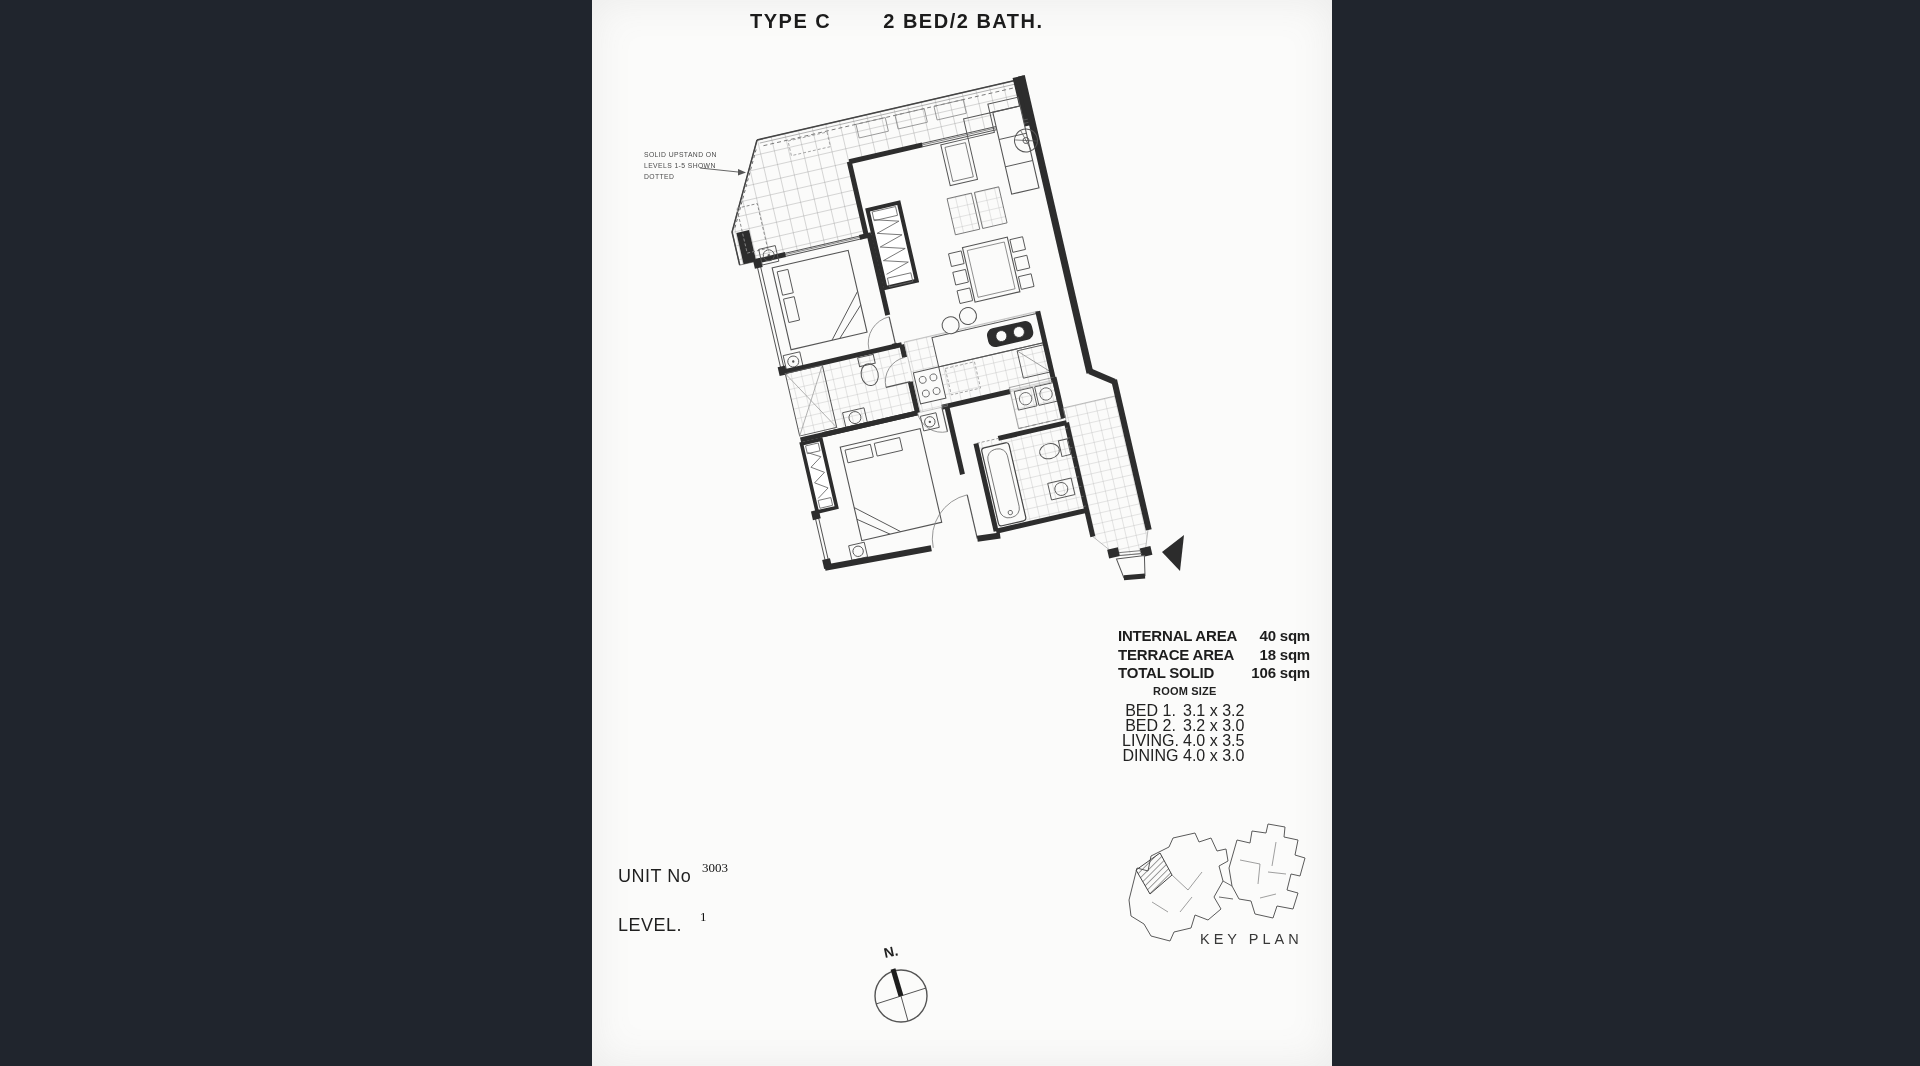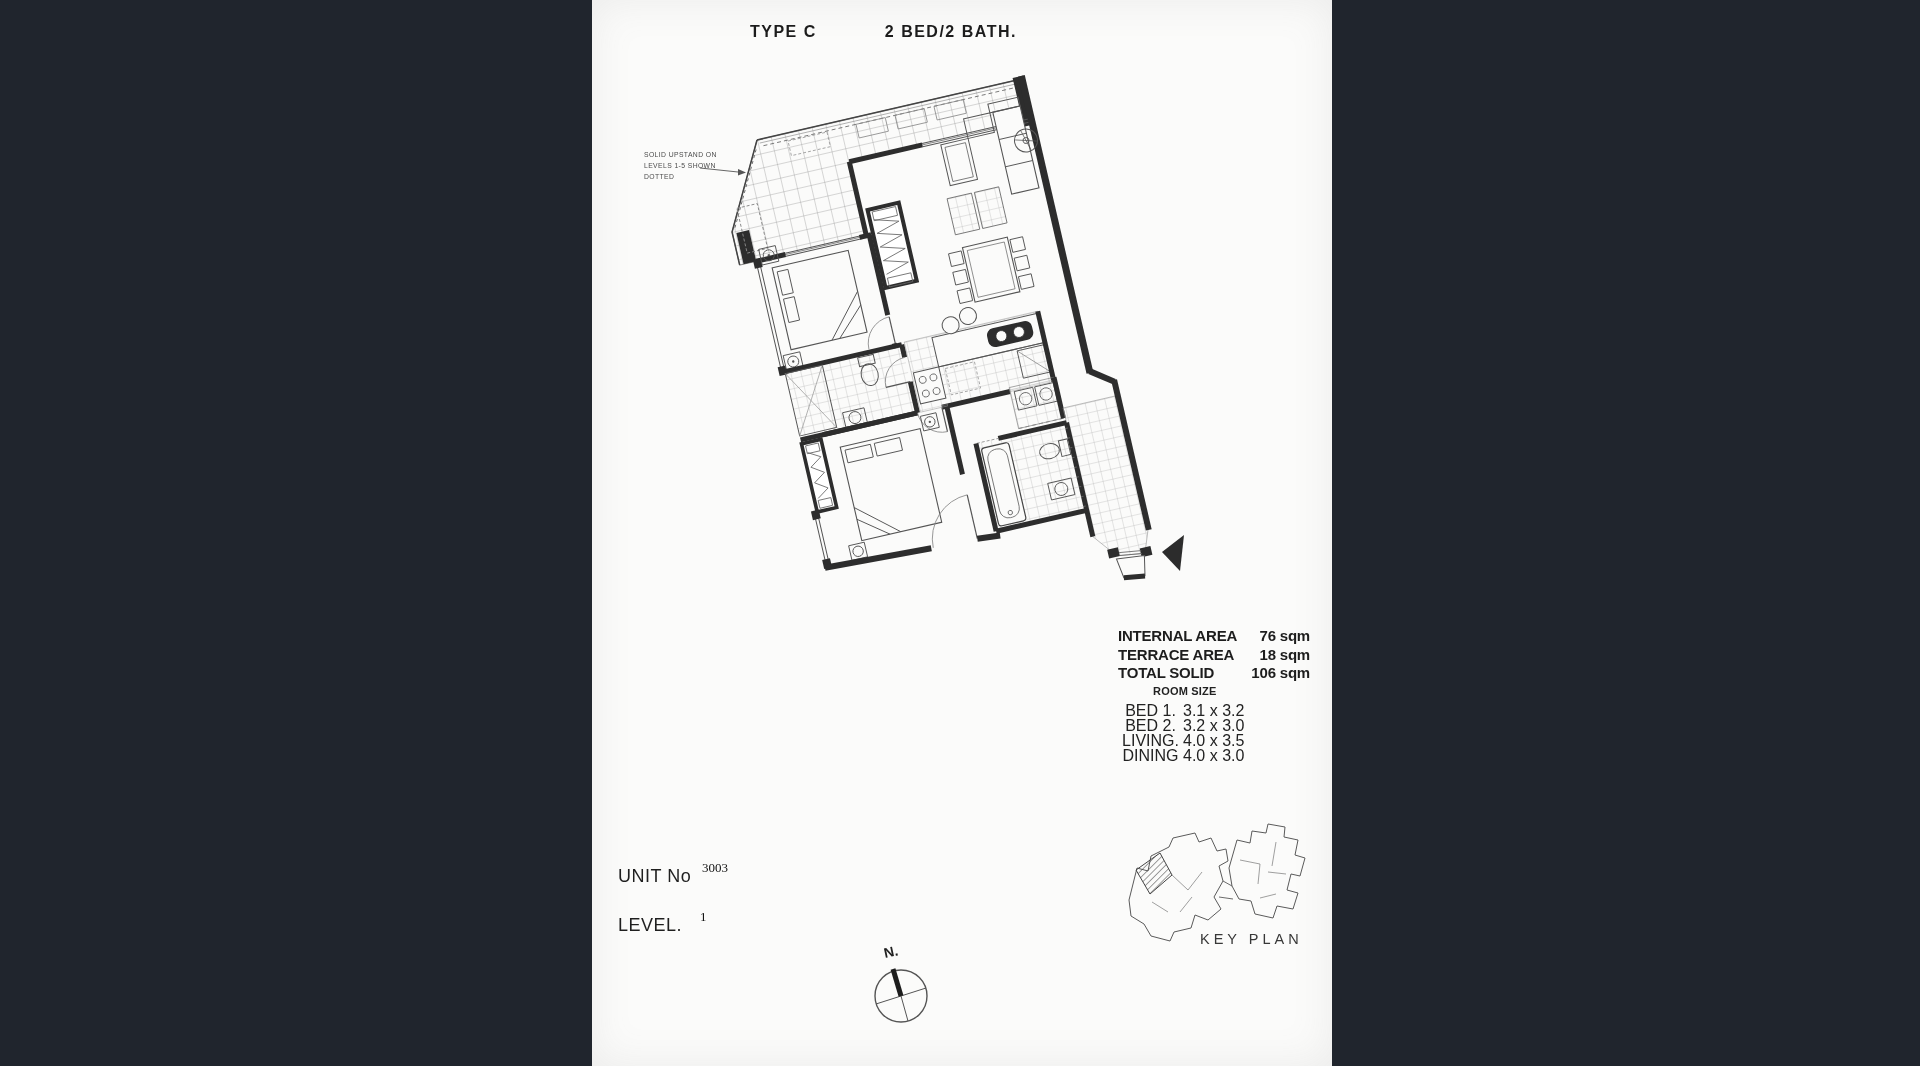--- a/index.html
+++ b/index.html
@@ -12,22 +12,22 @@
     font-family:"Liberation Sans","DejaVu Sans",sans-serif;
     -webkit-font-smoothing:antialiased;
   }
   #page{
     position:absolute;left:592px;top:0;width:740px;height:1066px;
     background:var(--paper);
     box-shadow:inset 0 0 40px rgba(120,120,120,.12);
   }
   .abs{position:absolute;}
   
-  #title-row{left:158px;top:10px;display:flex;gap:68px;
-    font-weight:bold;font-size:16px;letter-spacing:1.5px;color:#1c1c1c;white-space:nowrap;margin-top:13px;}
+  #title-row{left:158px;top:10px;display:flex;gap:52px;
+    font-weight:bold;font-size:20px;letter-spacing:1.5px;color:#1c1c1c;white-space:nowrap;}
   
   #plan-note{left:52px;top:150px;font-size:6.8px;line-height:1.6;letter-spacing:.4px;
     color:#4a4a4a;white-space:nowrap;}
   
   #area-summary{left:526px;top:627px;width:192px;color:#1d1d1d;}
   .area-row{display:flex;justify-content:space-between;font-weight:bold;
     font-size:15px;line-height:18.5px;letter-spacing:-.2px;white-space:nowrap;gap:16px;}
   #room-size{left:526px;top:685px;width:160px;color:#222;}
   #room-size .hdr{font-weight:bold;font-size:11px;letter-spacing:.2px;margin-bottom:6px;padding-left:35px;}
   .rs-row{display:flex;font-size:16px;line-height:15px;white-space:nowrap;text-align:center;}
@@ -317,21 +317,21 @@
       <polygon points="544,870 568,853 580,875 558,894" fill="url(#pt-hatchD)" stroke="#444" stroke-width="1"></polygon>
       <path d="M580,875 L596,890 M596,890 L610,872 M588,912 L600,897 M560,902 L576,912
                M648,860 L668,864 M668,864 L666,884 M684,842 L680,866 M694,874 L676,872
                M668,898 L684,894" stroke-width="0.7" stroke="#777"></path>
     </g>
   </svg>
 
   <div id="area-summary" class="abs">
     <div class="area-row">
       <span>INTERNAL AREA</span>
-      <span>76 sqm</span>
+      <span>40 sqm</span>
     </div>
     <div class="area-row">
       <span>TERRACE AREA</span>
       <span>18 sqm</span>
     </div>
     <div class="area-row">
       <span>TOTAL SOLID</span>
       <span>106 sqm</span>
     </div>
   </div>

